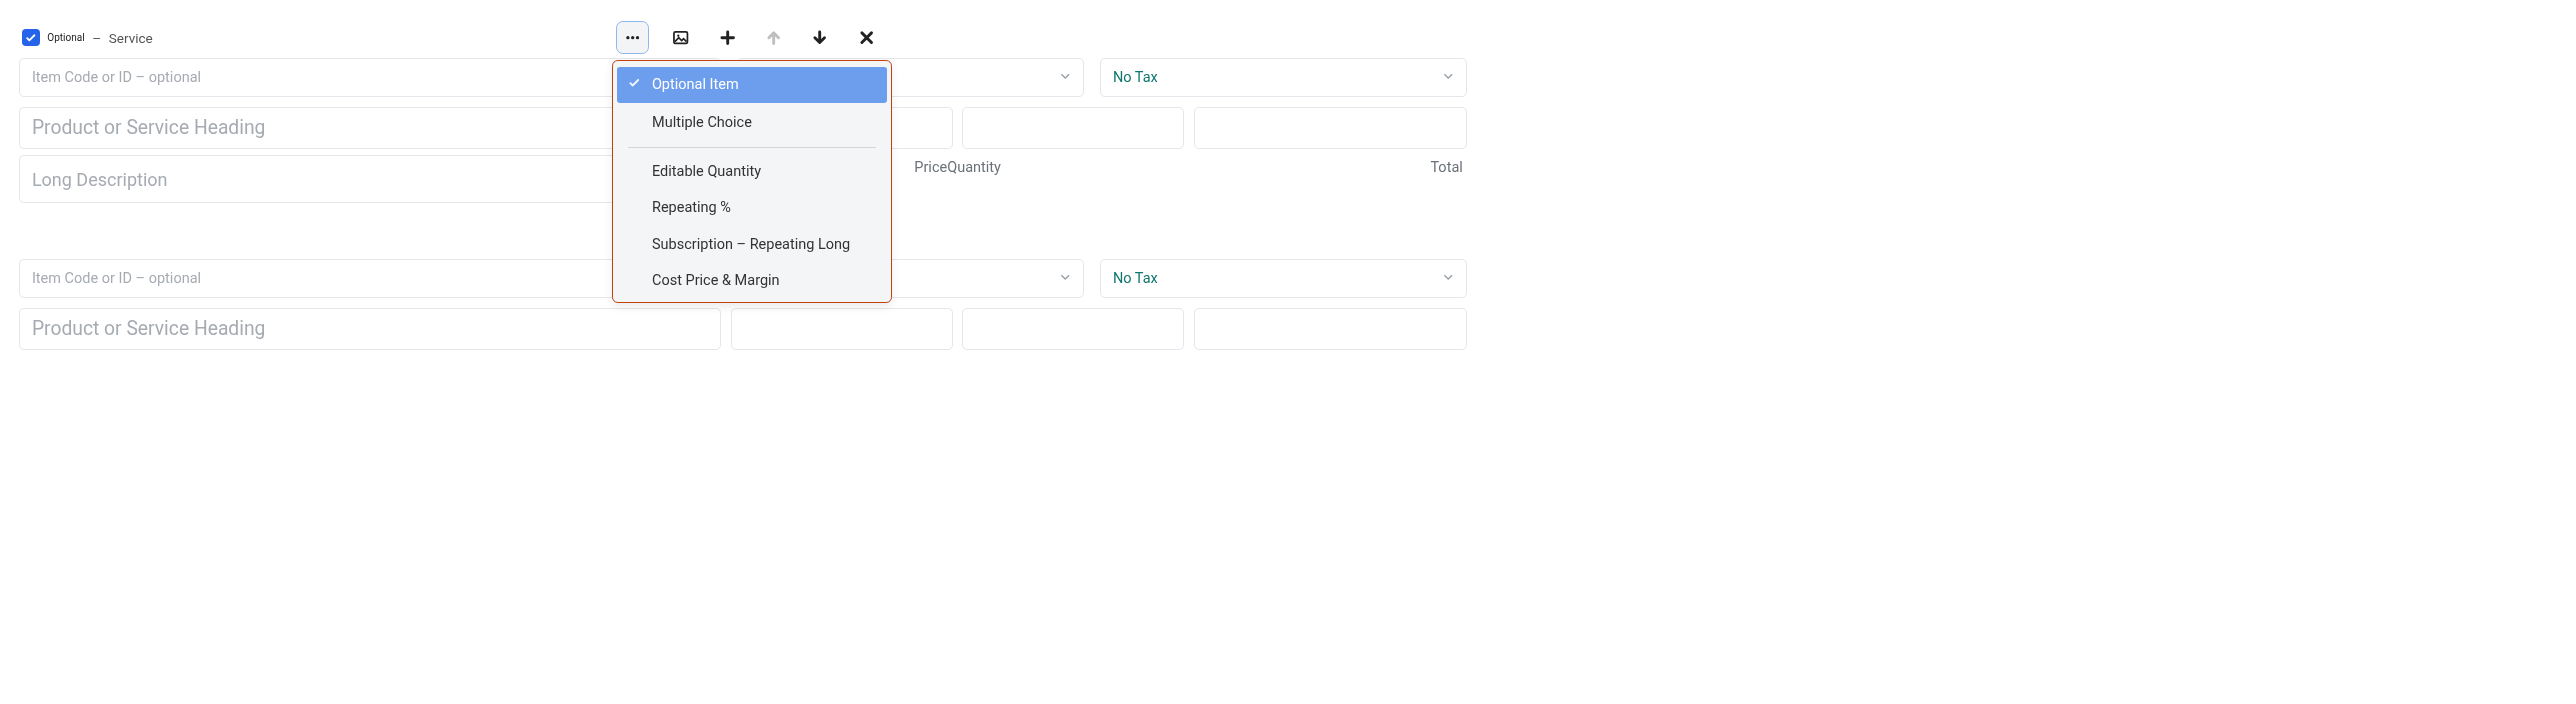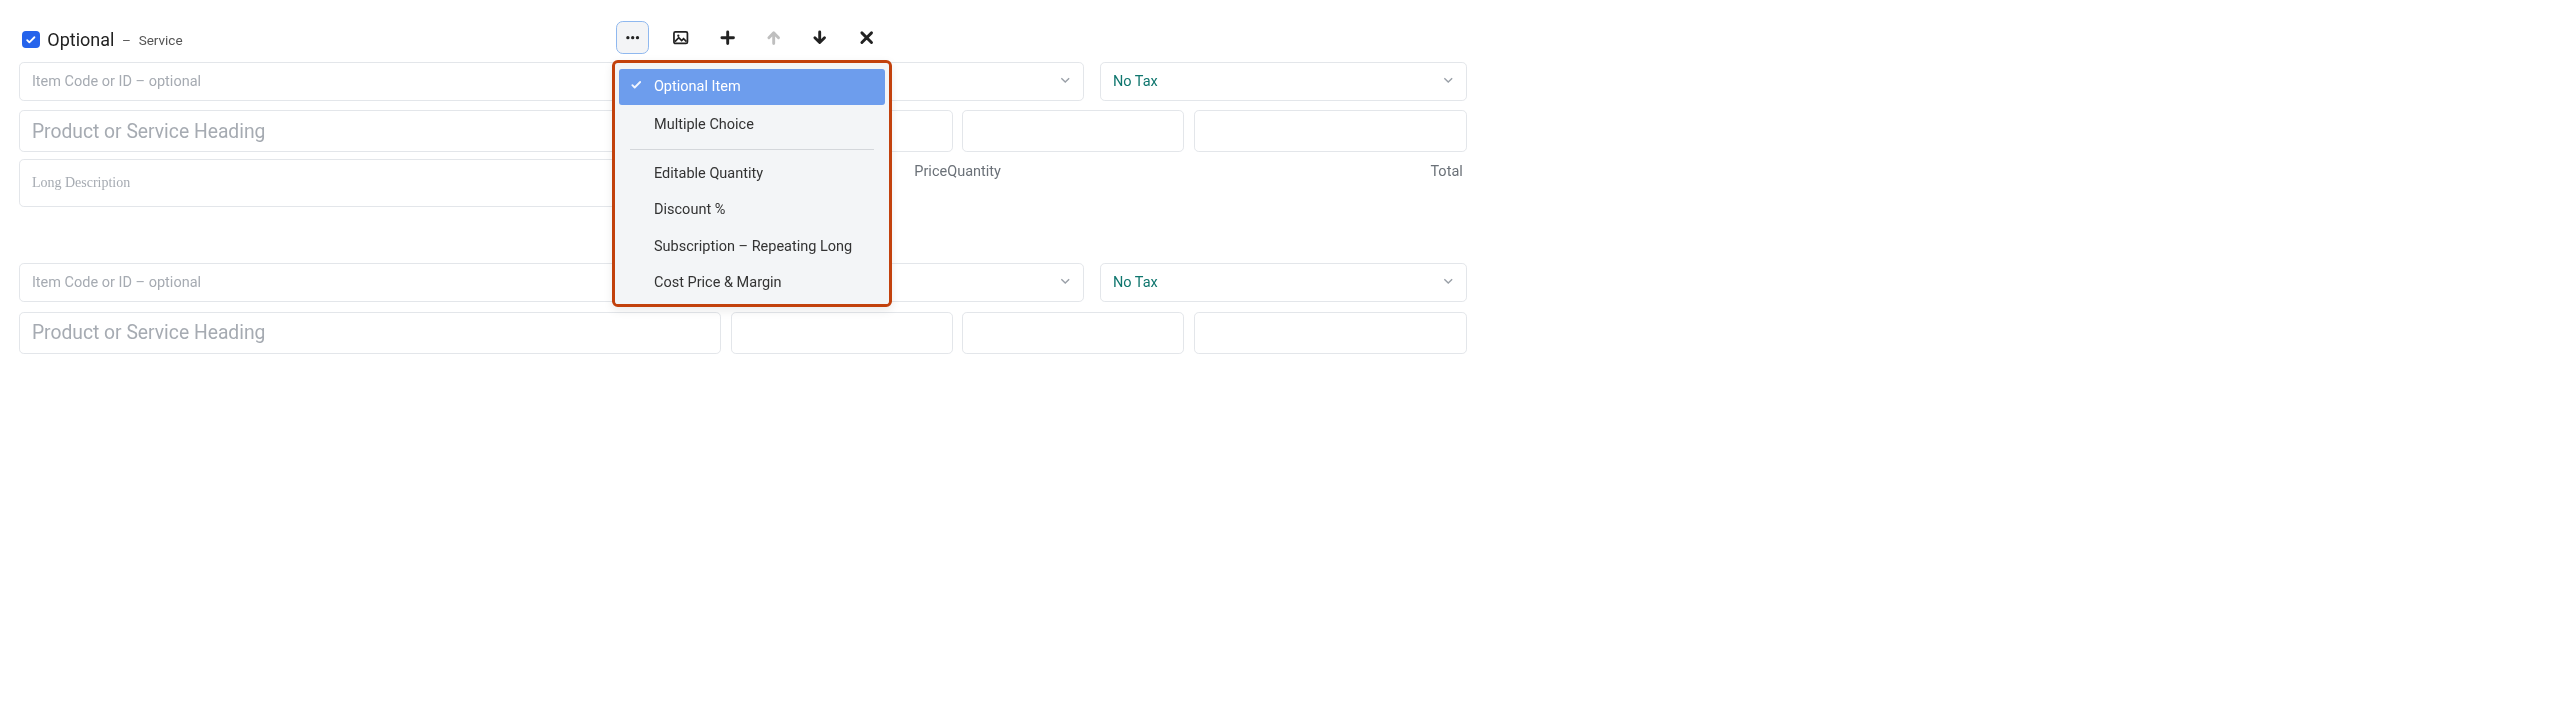--- a/index.html
+++ b/index.html
@@ -29,21 +29,21 @@
     height: 17.4px;
     border-radius: 3.9px;
     background: #2563eb;
     display: flex;
     align-items: center;
     justify-content: center;
     color: #fff;
     cursor: pointer;
   }
   .checkbox svg { width: 11.6px; height: 11.6px; }
-  .optional-label { font-size: 18px; color: #222; }
+  .optional-label { font-size: 10px; color: #222; }
   .selected-label { font-size: 13.5px; color: #555; }
 
   
   .toolbar {
     position: absolute;
     top: 21px;
     left: 616px;
     display: flex;
     align-items: center;
     gap: 17.4px;
@@ -100,27 +100,26 @@
     color: #a6abb2;
     font-size: 14.5px;
   }
   .cell.heading {
     font-size: 19.3px;
     color: #a6abb2;
     height: 42px;
     text-align: right;
   }
   .cell.long {
-    font-size: 14px;
+    font-size: 18px;
     color: #a6abb2;
     height: 48px;
     border: 1px solid #e3e6ea;
     border-radius: 4.8px;
     padding: 11.6px;
-    font-family: Liberation Serif, serif;
   }
   .item-code { flex: 0 0 702px; }
   .sales-cat { flex: 0 0 347px; position: relative; }
   .tax-sel  { flex: 1; position: relative; }
   .chev {
     position: absolute;
     right: 11.6px;
     top: 50%;
     transform: translateY(-50%);
     color: #9aa0a8;
@@ -143,21 +142,21 @@
   .labels span.center { text-align: left; }
   .labels span.total { flex: 1; text-align: right; }
 
   
   .menu {
     position: absolute;
     top: 60px;
     left: 612px;
     width: 280px;
     background: #f3f5f7;
-    border: 3px solid #c2410c;
+    border: 1px solid #c2410c;
     border-radius: 5.8px;
     box-shadow: 0 3.9px 9.6px rgba(0,0,0,0.08);
     padding: 3.9px 0;
     z-index: 50;
   }
   .menu-item {
     position: relative;
     padding: 9.6px 15.4px 9.6px 39px;
     font-size: 14.5px;
     color: #333;
@@ -247,21 +246,21 @@
       <span>Optional Item</span>
     </div>
     <div class="menu-item">
       <span>Multiple Choice</span>
     </div>
     <div class="menu-div"></div>
     <div class="menu-item">
       <span>Editable Quantity</span>
     </div>
     <div class="menu-item">
-      <span>Discount %</span>
+      <span>Repeating %</span>
     </div>
     <div class="menu-item">
       <span>Subscription – Repeating Long</span>
     </div>
     <div class="menu-item">
       <span>Cost Price &amp; Margin</span>
     </div>
   </div>
 
   <div class="line-item">

